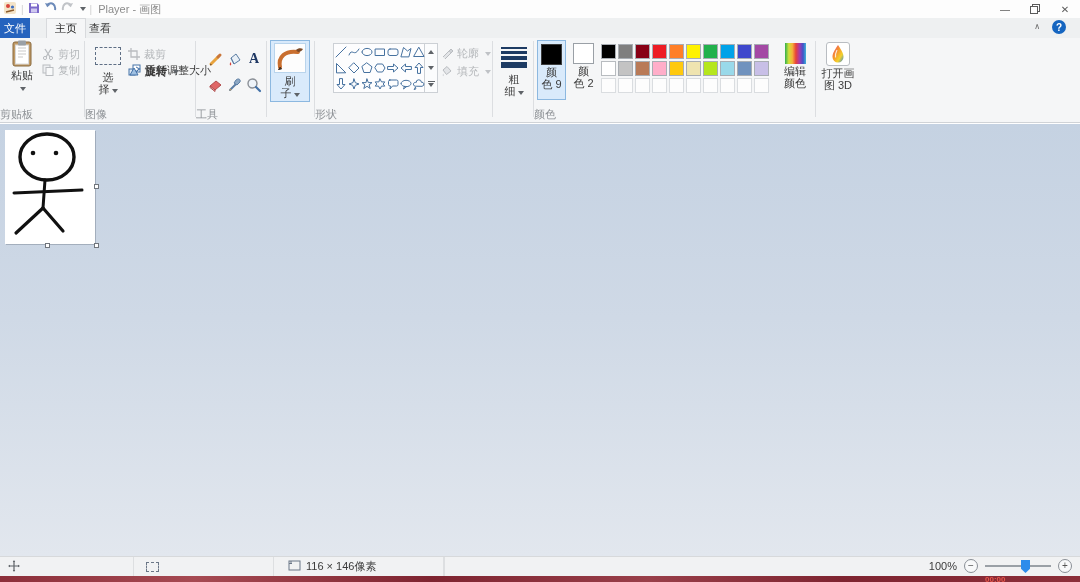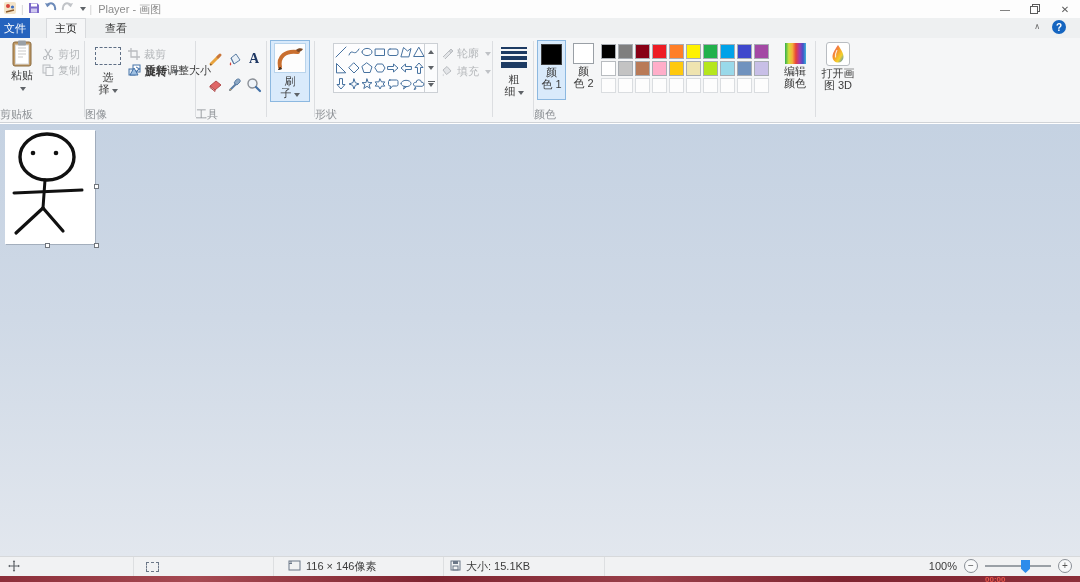--- a/index.html
+++ b/index.html
@@ -14,21 +14,21 @@
   .title-text { color:#8c8c8c; font-size:11px; margin-left:2px; }
   .winbtn { width:30px; height:18px; display:flex; align-items:center; justify-content:center; color:#5a5a5a; font-size:10px; }
   #win-controls { right:0; top:0; display:flex; }
   .glyphbtn { cursor:default; }
 
   
   #tabrow { left:0; top:18px; width:1080px; height:20px; background:#eef0f1; }
   .tab { position:absolute; top:0; height:20px; display:flex; align-items:center; justify-content:center; font-size:11px; }
   #tab-file { left:0; width:30px; background:#2563be; color:#fff; }
   #tab-home { left:46px; width:40px; background:#f5f6f7; color:#1b1b1b; border:1px solid #d8dadd; border-bottom:none; }
-  #tab-view { left:96px; width:40px; color:#3b3b3b;text-align:center; }
+  #tab-view { left:80px; width:40px; color:#3b3b3b;text-align:center; }
   #ribbon-collapse { right:40px; top:22px; color:#666; font-size:8px; }
   #help-icon { right:14px; top:20px; width:14px; height:14px; border-radius:50%; background:#1565c0; color:#fff; font-size:10px; font-weight:bold; display:flex; align-items:center; justify-content:center; }
 
   
   #ribbon { left:0; top:38px; width:1080px; height:85px; background:#f5f6f7; border-bottom:1px solid #d0d3d7; }
   .rsep { position:absolute; top:3px; width:1px; height:76px; background:#dcdee1; }
   .grouplabel { position:absolute; top:69px; height:14px; color:#8e9296; font-size:11px; }
   .bigbtn { position:absolute; top:2px; height:60px; text-align:center; }
   .bb-line { font-size:11px; color:#3b3b3b; line-height:12px; }
   .smallrow { position:absolute; height:15px; display:flex; align-items:center; gap:4px; font-size:11px; }
@@ -412,21 +412,21 @@
       <div class="sizeline" style="height:6px;"></div>
     </div>
     <div class="bb-line" style="margin-top:5px;">粗</div>
     <div class="bb-line"><span>细</span><span class="dd"></span></div>
   </div>
   <div class="rsep" style="left:533px;"></div>
 
   <div class="swbtn selbtn" style="left:537px;">
     <div class="swatch-big" id="color1-swatch" style="border: 1px solid rgb(60, 60, 60); background: rgb(0, 0, 0);"></div>
     <div class="bb-line">颜</div>
-    <div class="bb-line">色 1</div>
+    <div class="bb-line">色 9</div>
   </div>
   <div class="swbtn" style="left:569px;">
     <div class="swatch-big" id="color2-swatch" style="border: 1px solid rgb(154, 160, 166); background: rgb(255, 255, 255);"></div>
     <div class="bb-line">颜</div>
     <div class="bb-line">色 2</div>
   </div>
   <div id="palette">
       <div class="swatch" style="background: rgb(0, 0, 0);"></div>
       <div class="swatch" style="background: rgb(127, 127, 127);"></div>
       <div class="swatch" style="background: rgb(136, 0, 21);"></div>
@@ -520,30 +520,20 @@
   <div class="sb-item" style="width:169px; padding-left:14px;">
     <span>
       <svg width="13" height="11" viewBox="0 0 13 11">
           <rect x="1" y="1" width="11" height="9" fill="none" stroke="#6b7787"></rect>
           <path d="M1 3.5 H4 M3 1 V4" stroke="#6b7787"></path>
         </svg>
     </span>
     <span class="sb-text">116 × 146像素</span>
   </div>
   <div class="sb-sep"></div>
-  <div class="sb-item" style="width:160px; padding-left:6px;">
-    <span>
-      <svg width="11" height="11" viewBox="0 0 11 11">
-          <rect x="1" y="1" width="9" height="9" fill="none" stroke="#6b7787"></rect>
-          <rect x="3" y="1" width="5" height="3" fill="#6b7787"></rect>
-          <rect x="3" y="6" width="5" height="4" fill="none" stroke="#6b7787"></rect>
-        </svg>
-    </span>
-    <span class="sb-text">大小: 15.1KB</span>
-  </div>
   <div class="sb-sep"></div>
 </div>
 <div class="abs" id="zoom-area">
   <span class="sb-text">100%</span>
   <span class="zoombtn">−</span>
   <div id="zoom-track">
     <div id="zoom-thumb"></div>
   </div>
   <span class="zoombtn">+</span>
 </div>

